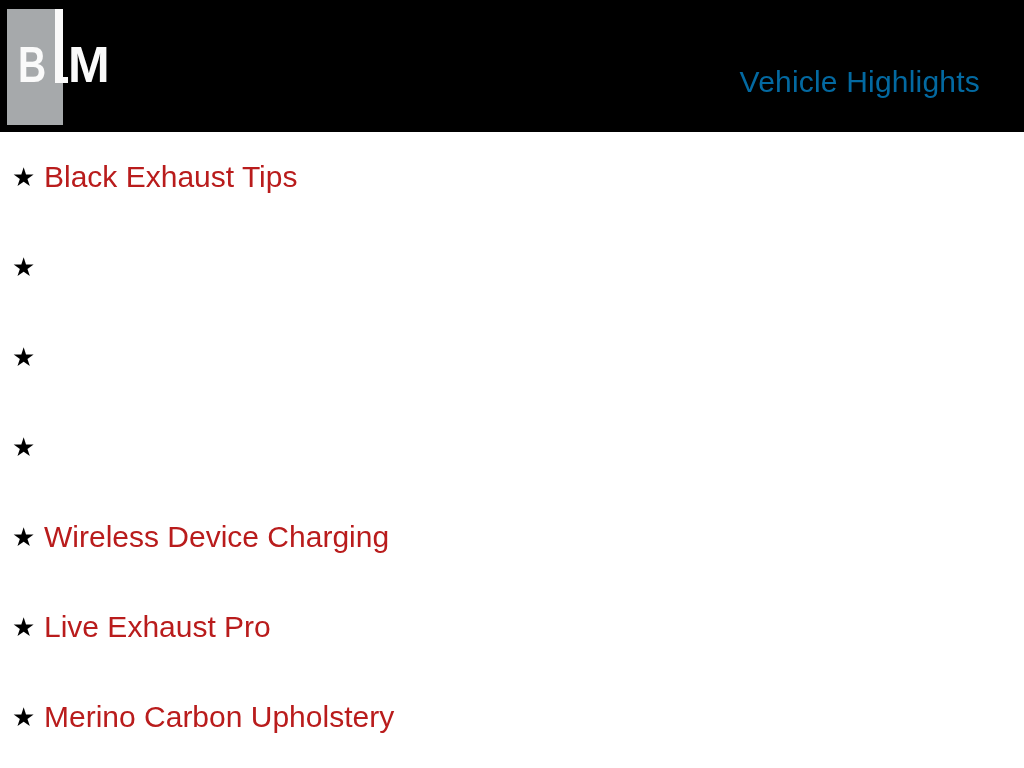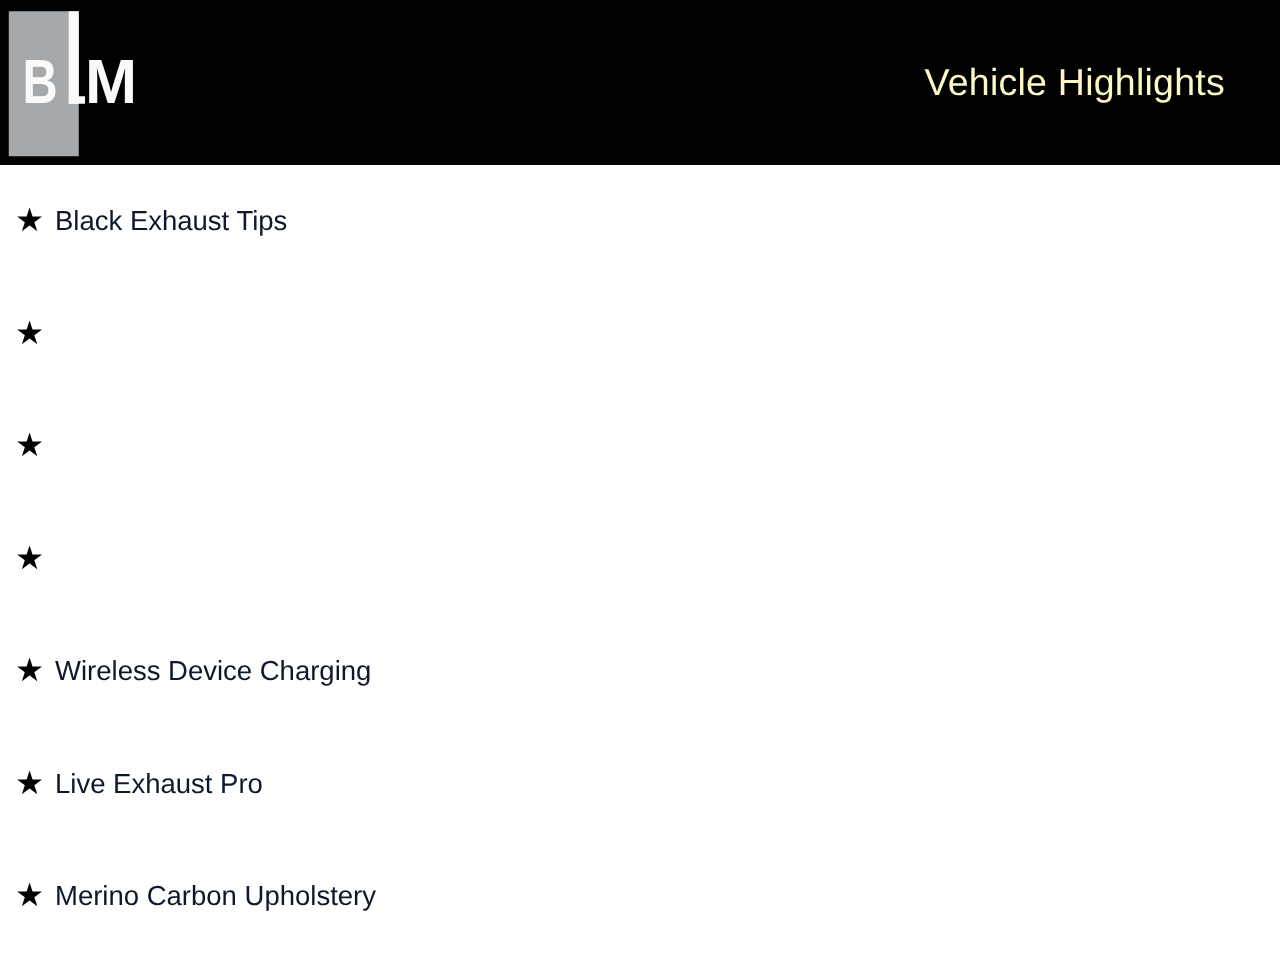--- a/index.html
+++ b/index.html
@@ -66,25 +66,25 @@
     left: 55px;
     top: 77px;
     width: 13px;
     height: 6px;
     background: #fafafa;
   }
 
   .header-title {
     position: absolute;
     right: 44px;
-    top: 1px;
+    top: 16px;
     height: 132px;
     display: flex;
     align-items: center;
-    color: #fef9c3;
+    color: #0369a1;
     font-size: 30px;
     font-weight: 400;
     letter-spacing: 0.2px;
   }
 
   
   .list {
     position: absolute;
     top: 132px;
     left: 0;
@@ -100,22 +100,22 @@
   .star {
     width: 32px;
     flex: 0 0 32px;
     font-family: "DejaVu Sans", sans-serif;
     font-size: 26px;
     line-height: 1;
     color: #000000;
     text-align: left;
   }
   .label {
-    font-size: 22px;
-    color: #0f172a;
+    font-size: 30px;
+    color: #b91c1c;
   }
 </style>
 </head>
 <body>
 
 <div class="header">
   <div class="logo">
     <div class="logo-gray-box"></div>
     <span class="logo-letter logo-letter-b">B</span>
     <div class="logo-l-stem"></div>

